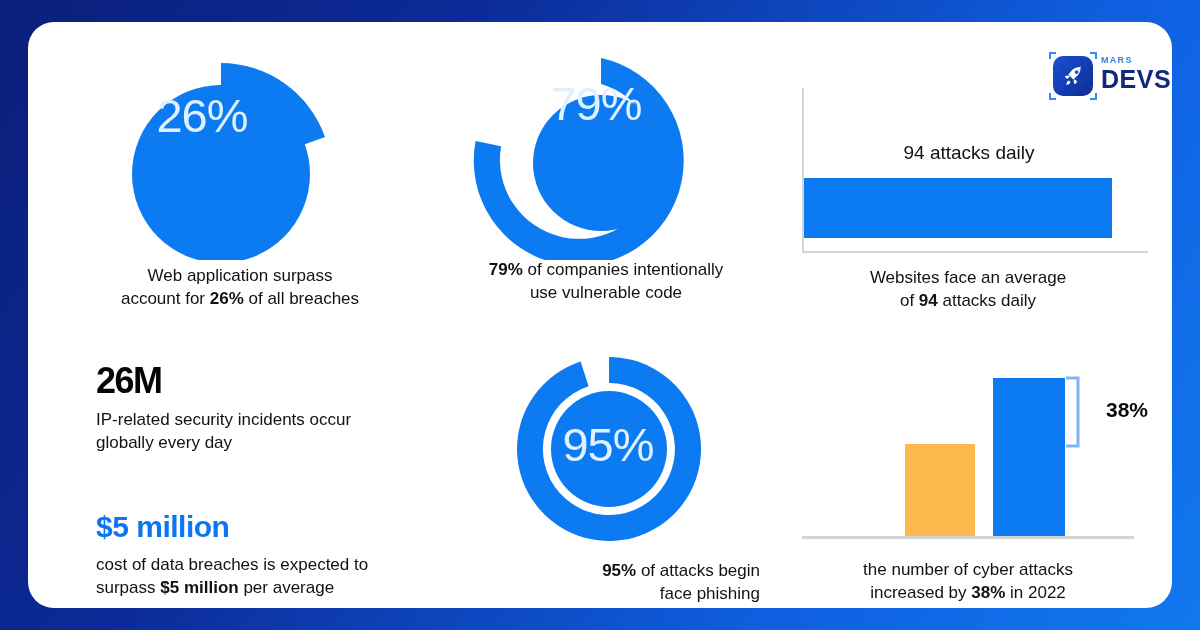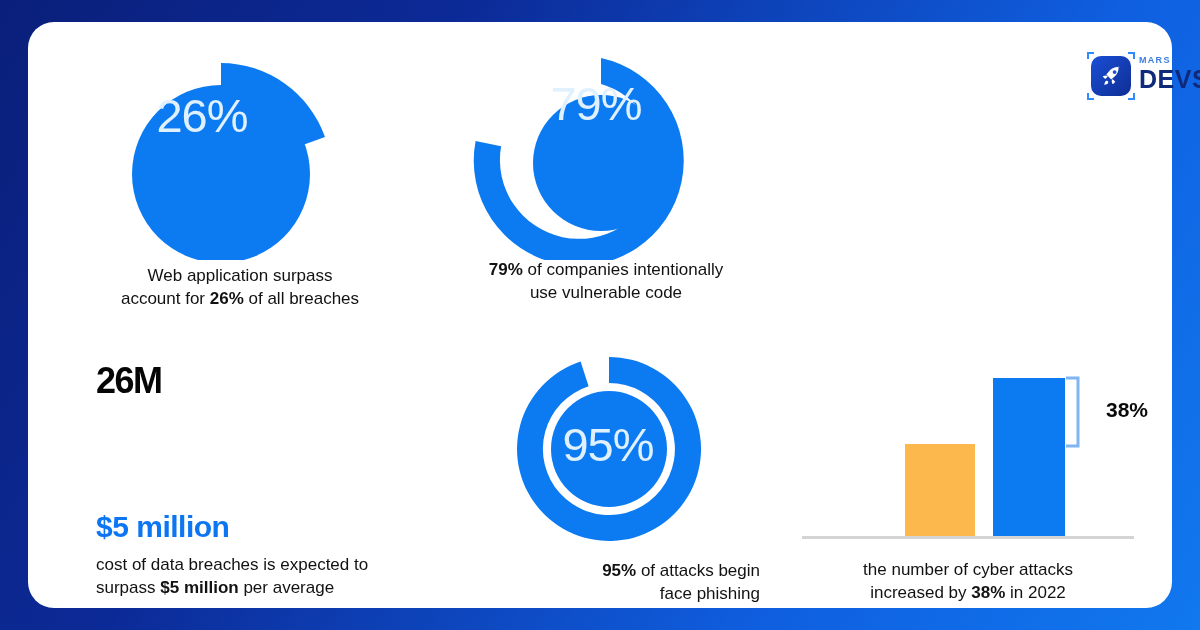--- a/index.html
+++ b/index.html
@@ -24,21 +24,21 @@
     top: 22px;
     width: 1144px;
     height: 586px;
     background: #ffffff;
     border-radius: 26px;
   }
 
   
   #logo {
     position: absolute;
-    left: 1063px;
+    left: 1025px;
     top: 30px;
     width: 104px;
     height: 50px;
     padding-left: 32px;
   }
   #logo-mark {
     position: absolute;
     left: 0; top: 4px;
     width: 40px; height: 40px;
     border-radius: 10px;
@@ -184,23 +184,43 @@
           <circle cx="145" cy="133" r="68" fill="#0c7bf2"></circle>
         </svg>
         <div class="donut-label" style="font-size:47px; left:-10px; top:-42px;">79%</div>
       </div>
       <div class="caption" style="width:300px; margin-top:-2px;">
         <b>79%</b><span> of  companies intentionally</span><br>
         <span>use vulnerable code</span>
       </div>
     </div>
 
+    <div class="cell" style="left:760px; top:8px; width:360px;">
+      <div style="position:relative; width:360px; height:230px;">
+
+        <div class="axis" style="left:14px; top:58px; width:2px; height:165px;"></div>
+
+        <div class="axis" style="left:14px; top:221px; width:346px; height:2px;"></div>
+
+        <div style="position:absolute; left:16px; top:112px; width:330px; text-align:center; font-size:19px; font-weight:500; color:#121212;">94 attacks daily</div>
+
+        <div style="position:absolute; left:16px; top:148px; width:308px; height:60px; background:#0c7bf2;"></div>
+      </div>
+      <div class="caption" style="width:360px; margin-top:6px;">
+        <span>Websites face an average</span><br>
+        <span>of </span><b>94</b><span> attacks daily</span>
+      </div>
+    </div>
 
     <div id="stat-26m">
       <div id="stat-26m-value">26M</div>
+      <div id="stat-26m-desc">
+        <span>IP-related security incidents occur</span><br>
+        <span>globally every day</span>
+      </div>
     </div>
 
     <div id="stat-5m">
       <div id="stat-5m-value">$5 million</div>
       <div id="stat-5m-desc">
         <span>cost of data breaches is expected to</span><br>
         <span>surpass </span><b>$5 million</b><span> per average</span>
       </div>
     </div>
 

